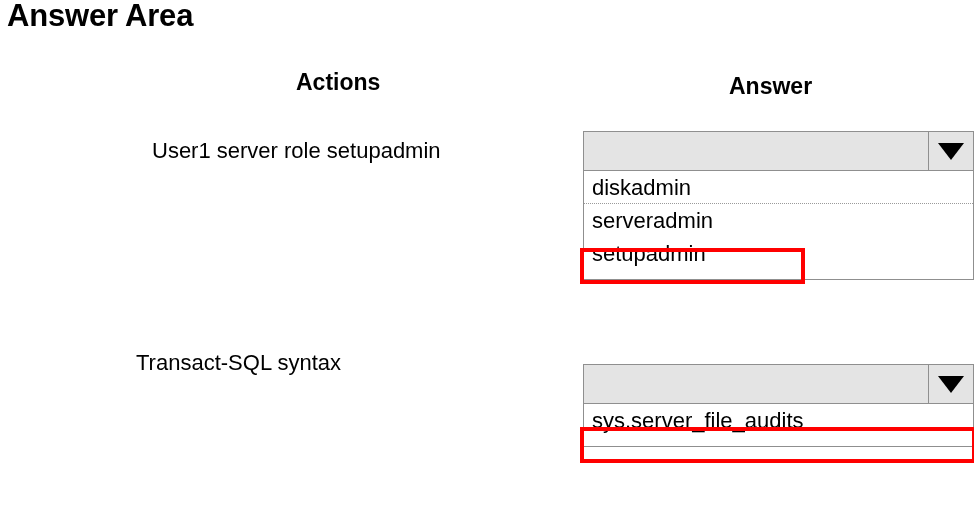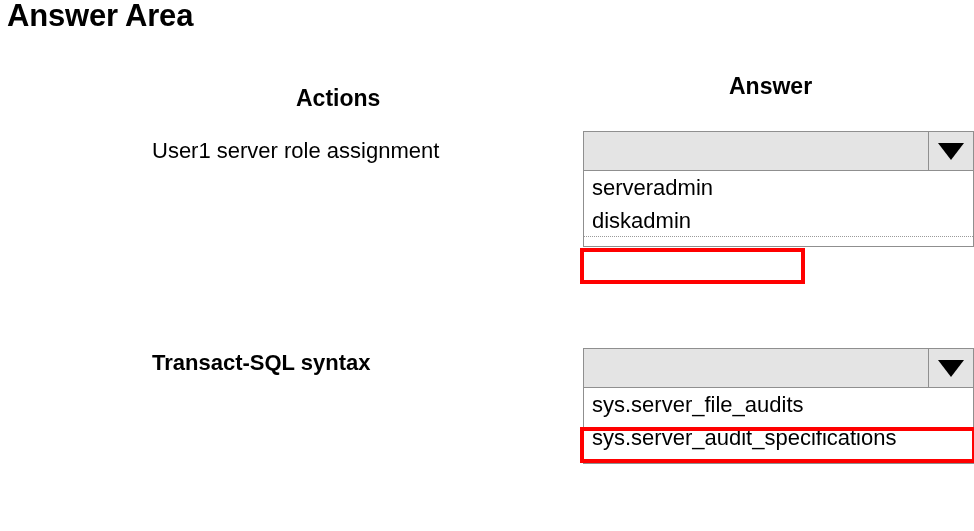--- a/index.html
+++ b/index.html
@@ -29,43 +29,43 @@
   }
 
   
   .col-header {
     position: absolute;
     font-size: 23px;
     font-weight: bold;
     line-height: 28px;
     white-space: nowrap;
   }
-  .col-header.actions  { left: 296px; top: 84px; text-align: center; }
+  .col-header.actions  { left: 296px; top: 68px; text-align: center; }
   .col-header.options  { left: 729px; top: 72px; }
 
   
   .row-label {
     position: absolute;
     font-size: 22px;
     line-height: 26px;
     white-space: nowrap;
     text-align: left;
   }
   .row-label.r1 { left: 152px; top: 138px; }
-  .row-label.r2 { left: 152px; top: 350px; font-weight: bold; }
+  .row-label.r2 { left: 136px; top: 350px; }
 
   
   .dropdown {
     position: absolute;
     left: 583px;
     width: 391px;
     box-sizing: border-box;
   }
   .dropdown.d1 { top: 131px; }
-  .dropdown.d2 { top: 348px; }
+  .dropdown.d2 { top: 364px; }
 
   .dd-head {
     position: relative;
     height: 40px;
     background: #e4e4e4;
     border: 1px solid #8f8f8f;
     border-bottom: 1px solid #8f8f8f;
     box-sizing: border-box;
     display: flex;
     align-items: center;
@@ -132,46 +132,46 @@
   .hl-box.h2 { left: 580px; top: 427px; width: 396px; height: 36px; }
 </style>
 </head>
 <body>
 
 <div class="page-title">Answer Area</div>
 
 <div class="col-header actions">Actions</div>
 <div class="col-header options">Answer</div>
 
-<div class="row-label r1">User1 server role assignment</div>
+<div class="row-label r1">User1 server role setupadmin</div>
 
 <div class="row-label r2">Transact-SQL syntax</div>
 
 <div class="dropdown d1">
   <div class="dd-head">
     <span class="dd-value"></span>
     <span class="dd-arrow-btn">
       <span class="tri"></span>
     </span>
   </div>
   <div class="dd-list">
+    <div class="dd-item sep-below">diskadmin</div>
     <div class="dd-item">serveradmin</div>
-    <div class="dd-item sep-below">diskadmin</div>
+    <div class="dd-item">setupadmin</div>
     <div class="pad-bottom"></div>
   </div>
 </div>
 
 <div class="dropdown d2">
   <div class="dd-head">
     <span class="dd-value"></span>
     <span class="dd-arrow-btn">
       <span class="tri"></span>
     </span>
   </div>
   <div class="dd-list">
     <div class="dd-item">sys.server_file_audits</div>
-    <div class="dd-item">sys.server_audit_specifications</div>
     <div class="pad-bottom"></div>
   </div>
 </div>
 
 <div class="hl-box h1"></div>
 <div class="hl-box h2"></div>
 
 </body></html>

